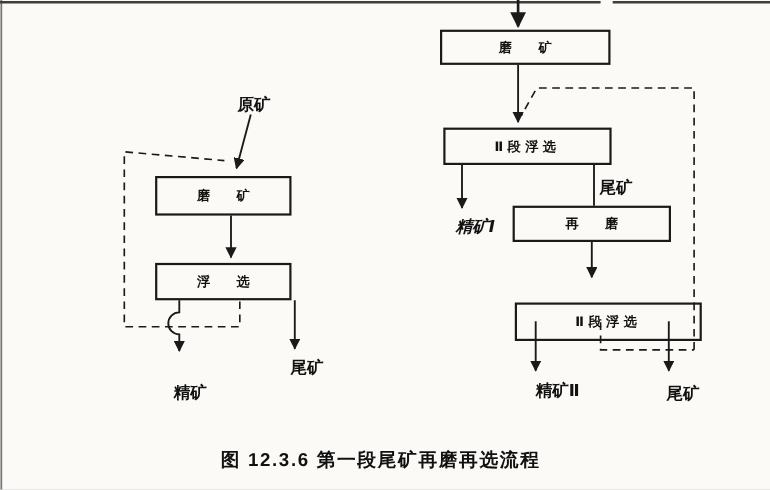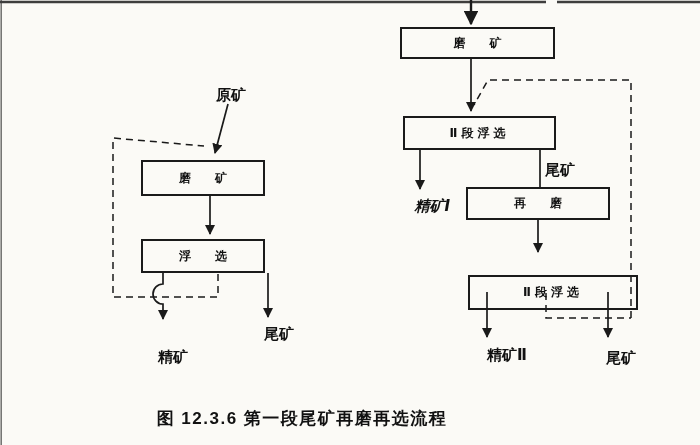--- a/index.html
+++ b/index.html
@@ -35,20 +35,21 @@
     white-space:pre;
     color:#111;
   }
   .caption{
     position:absolute;
     left:0;top:407px;width:604px;
     text-align:center;
     font-size:17px;font-weight:bold;
     letter-spacing:1.5px;
     color:#111;
+    padding-left:44px;
   }
 </style>
 </head>
 <body>
 
 <div class="page">
 
   <svg class="lines" viewBox="0 0 700 445" xmlns="http://www.w3.org/2000/svg">
     <defs>
       <marker id="arrow" viewBox="0 0 10 10" refX="9" refY="5" markerWidth="6" markerHeight="6" orient="auto">

